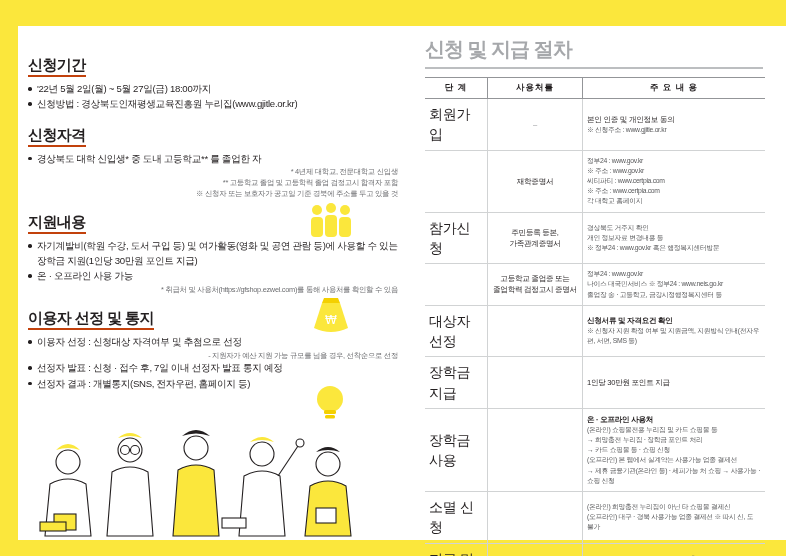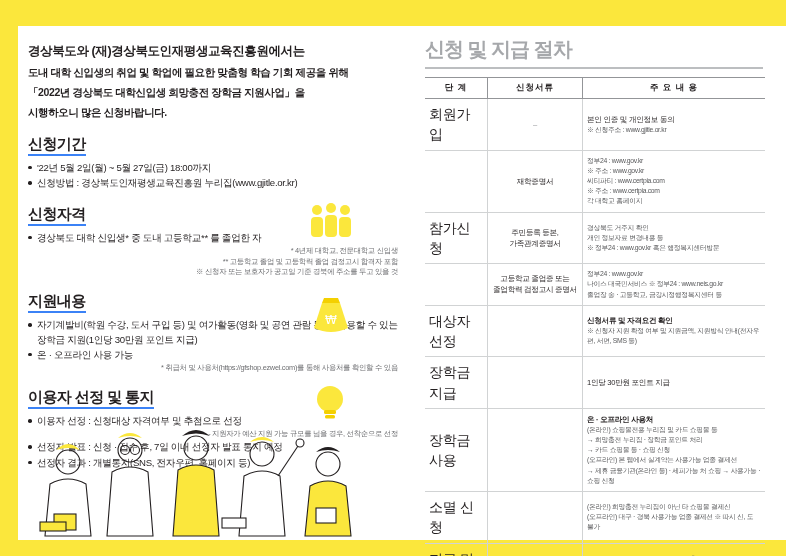--- a/index.html
+++ b/index.html
@@ -30,21 +30,21 @@
   }
   .lead{
     font-size:12.5px;font-weight:bold;line-height:1.55;letter-spacing:-0.4px;
   }
   .lead .sub{
     font-size:10.5px;font-weight:bold;line-height:1.6;display:block;margin-top:3px;
   }
   .sec{margin-top:14px;}
   .sec-title{
     font-size:15px;font-weight:bold;letter-spacing:-0.6px;
-    border-bottom:2px solid #3b82f6;display:inline-block;padding-bottom:0px;margin-bottom:5px;
+    border-bottom:2px solid #c2410c;display:inline-block;padding-bottom:0px;margin-bottom:5px;
   }
   ul.bul{list-style:none;margin:0;padding:0;}
   ul.bul > li{
     font-size:9.6px;line-height:1.5;letter-spacing:-0.3px;
     padding-left:9px;position:relative;margin-bottom:1px;
   }
   ul.bul > li:before{
     content:"";position:absolute;left:0;top:5px;width:3.5px;height:3.5px;
     background:#231f20;border-radius:50%;
   }
@@ -96,26 +96,20 @@
   .illus{position:absolute;left:10px;bottom:16px;width:400px;height:118px;}
 </style>
 </head>
 <body>
 
 <div class="band-top"></div>
 <div class="band-left"></div>
 <div class="band-bottom"></div>
 
 <div class="left">
-  <div class="lead">
-    <div>경상북도와 (재)경상북도인재평생교육진흥원에서는</div>
-    <span class="sub">도내 대학 신입생의 취업 및 학업에 필요한 맞춤형 학습 기회 제공을 위해</span>
-    <span class="sub">「2022년 경상북도 대학신입생 희망충전 장학금 지원사업」을</span>
-    <span class="sub">시행하오니 많은 신청바랍니다.</span>
-  </div>
 
   <div class="sec">
     <div class="sec-title">신청기간</div>
     <ul class="bul">
       <li>'22년 5월 2일(월) ~ 5월 27일(금) 18:00까지</li>
       <li>신청방법 : 경상북도인재평생교육진흥원 누리집(www.gjitle.or.kr)</li>
     </ul>
   </div>
 
   <div class="sec">
@@ -176,21 +170,21 @@
     <rect x="17" y="33" width="10" height="3.5" rx="1.5" fill="#f4d000"></rect>
   </svg>
 </div>
 
 <div class="right">
   <div class="rtitle">신청 및 지급 절차</div>
   <table class="proc">
     <thead>
       <tr>
         <th class="c1">단 계</th>
-        <th class="c2">신청서류</th>
+        <th class="c2">사용처를</th>
         <th class="c3">주 요 내 용</th>
       </tr>
     </thead>
     <tbody>
         <tr>
           <td class="c1">회원가입</td>
           <td class="c2"><span class="dash">–</span></td>
           <td class="c3">
             <div class="center">본인 인증 및 개인정보 동의</div>
             <div class="sm">※ 신청주소 : www.gjitle.or.kr</div>

